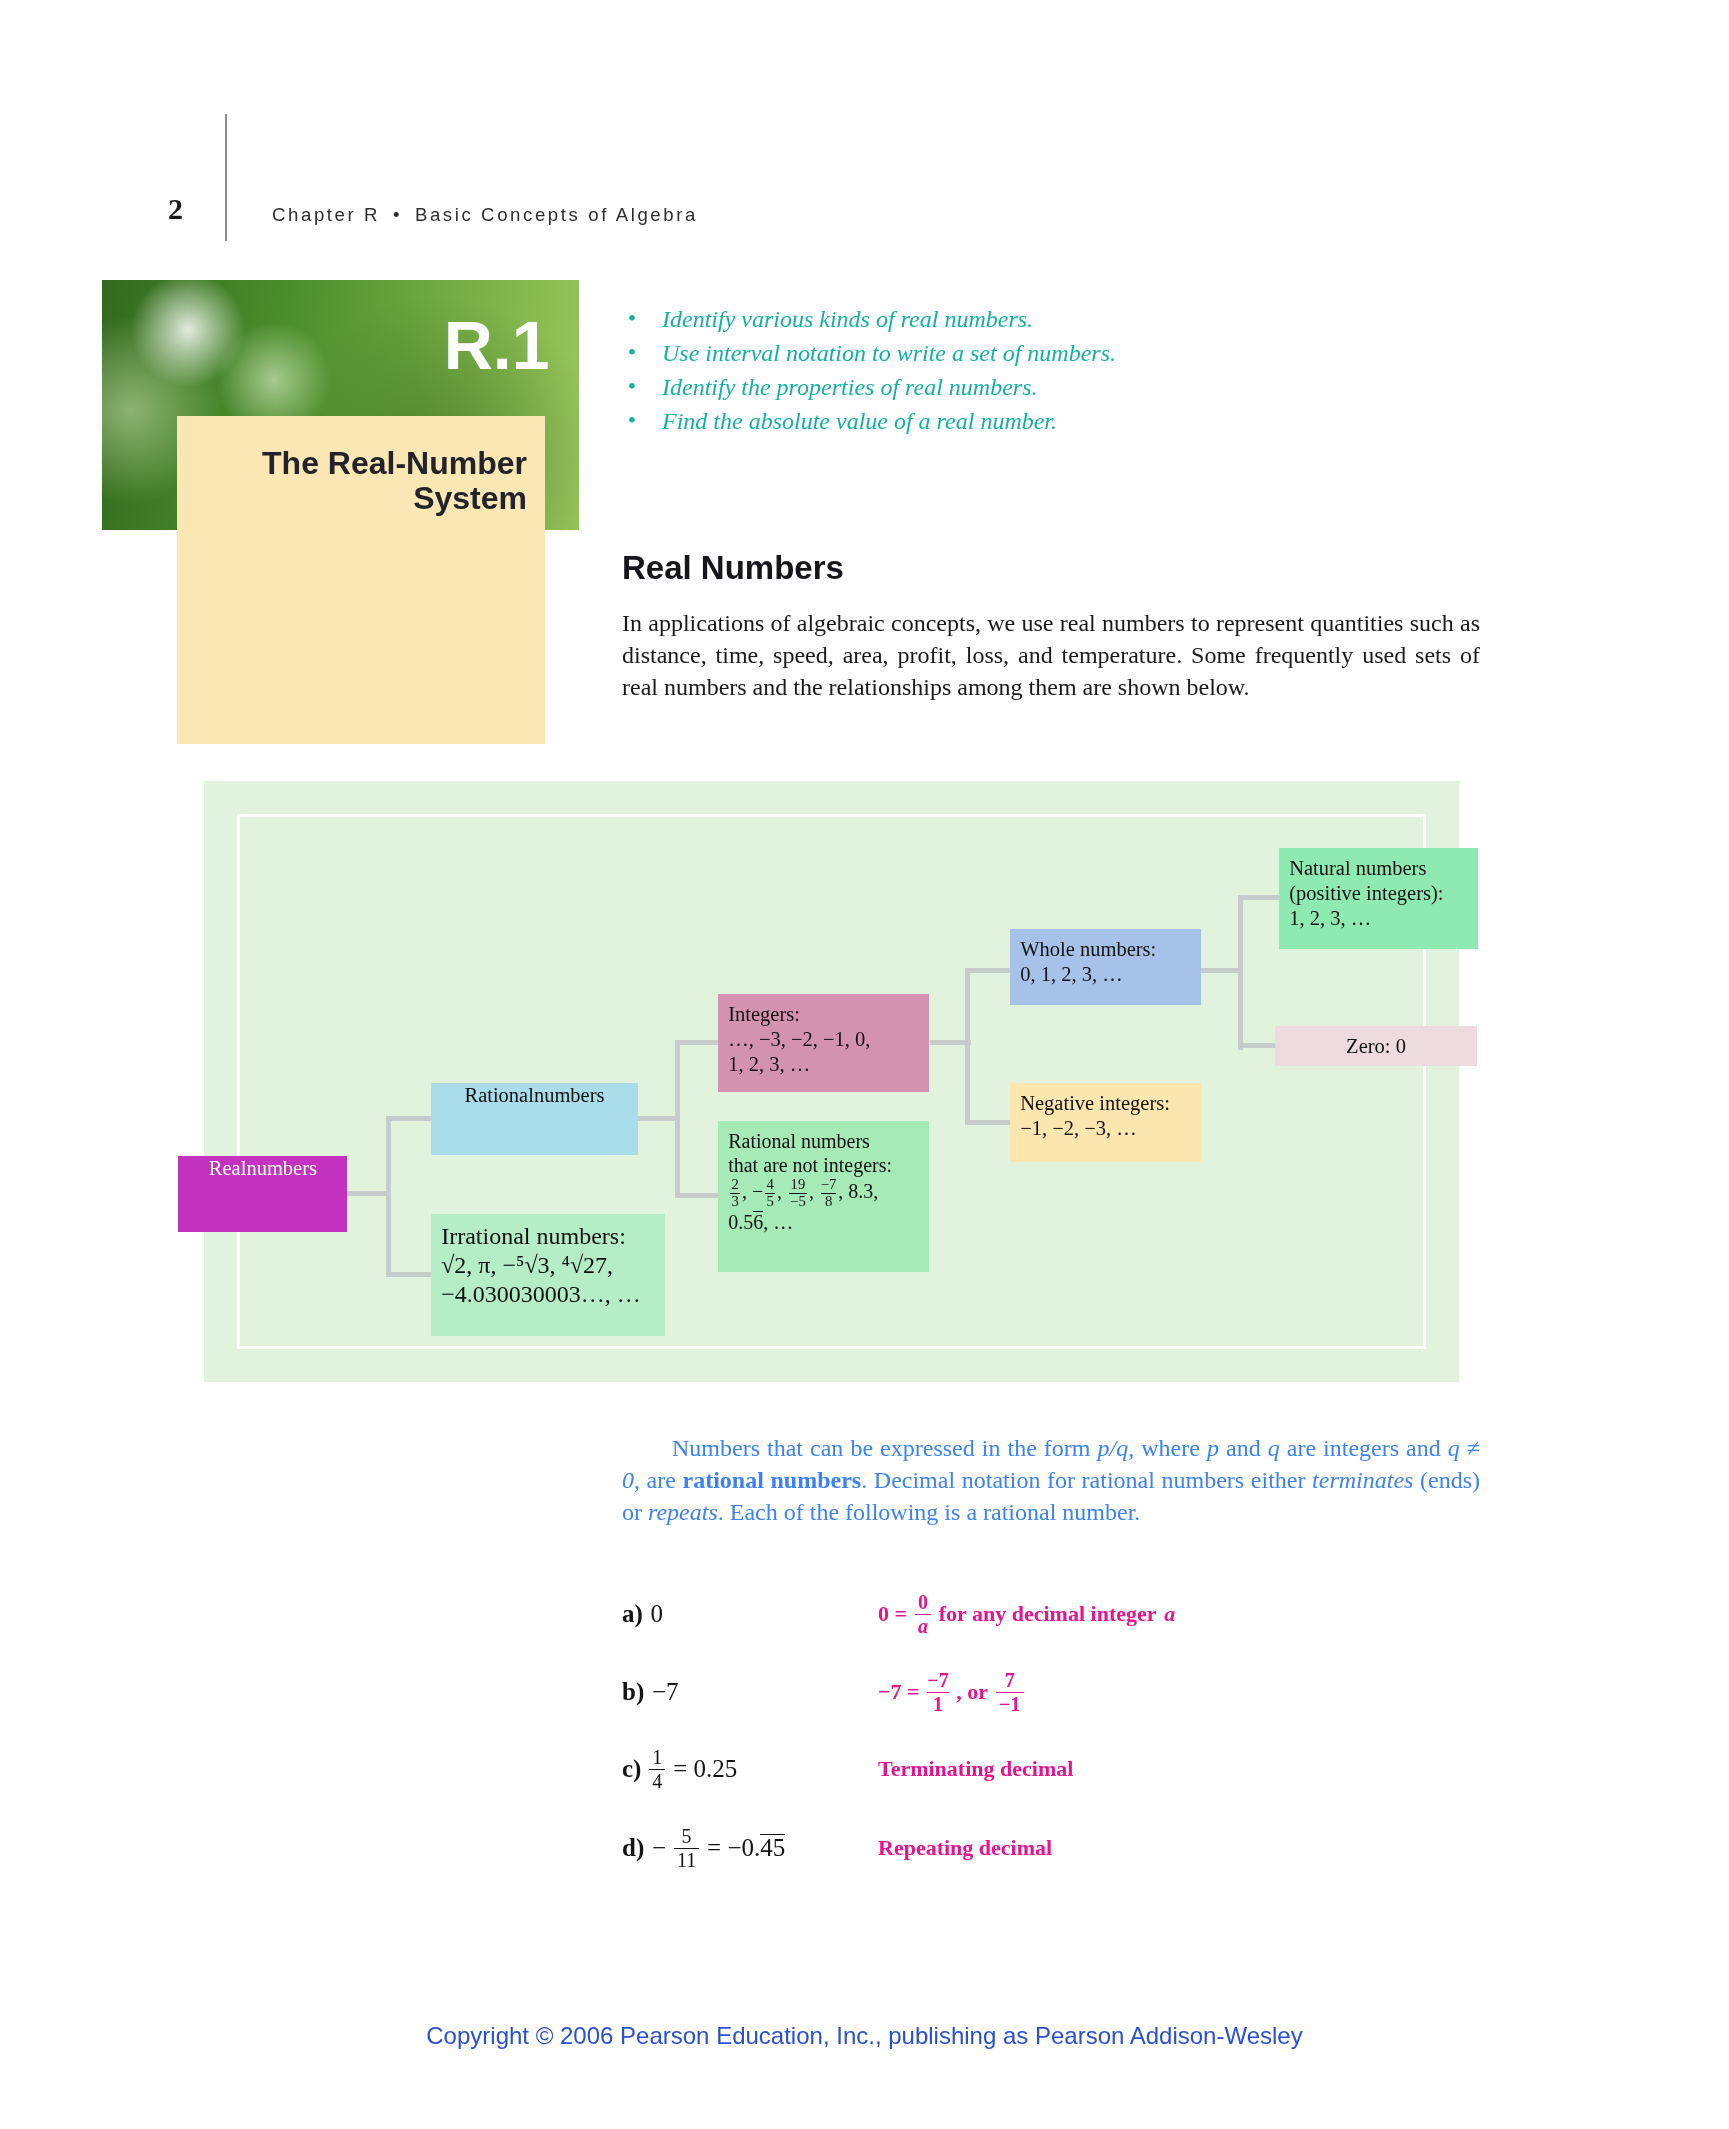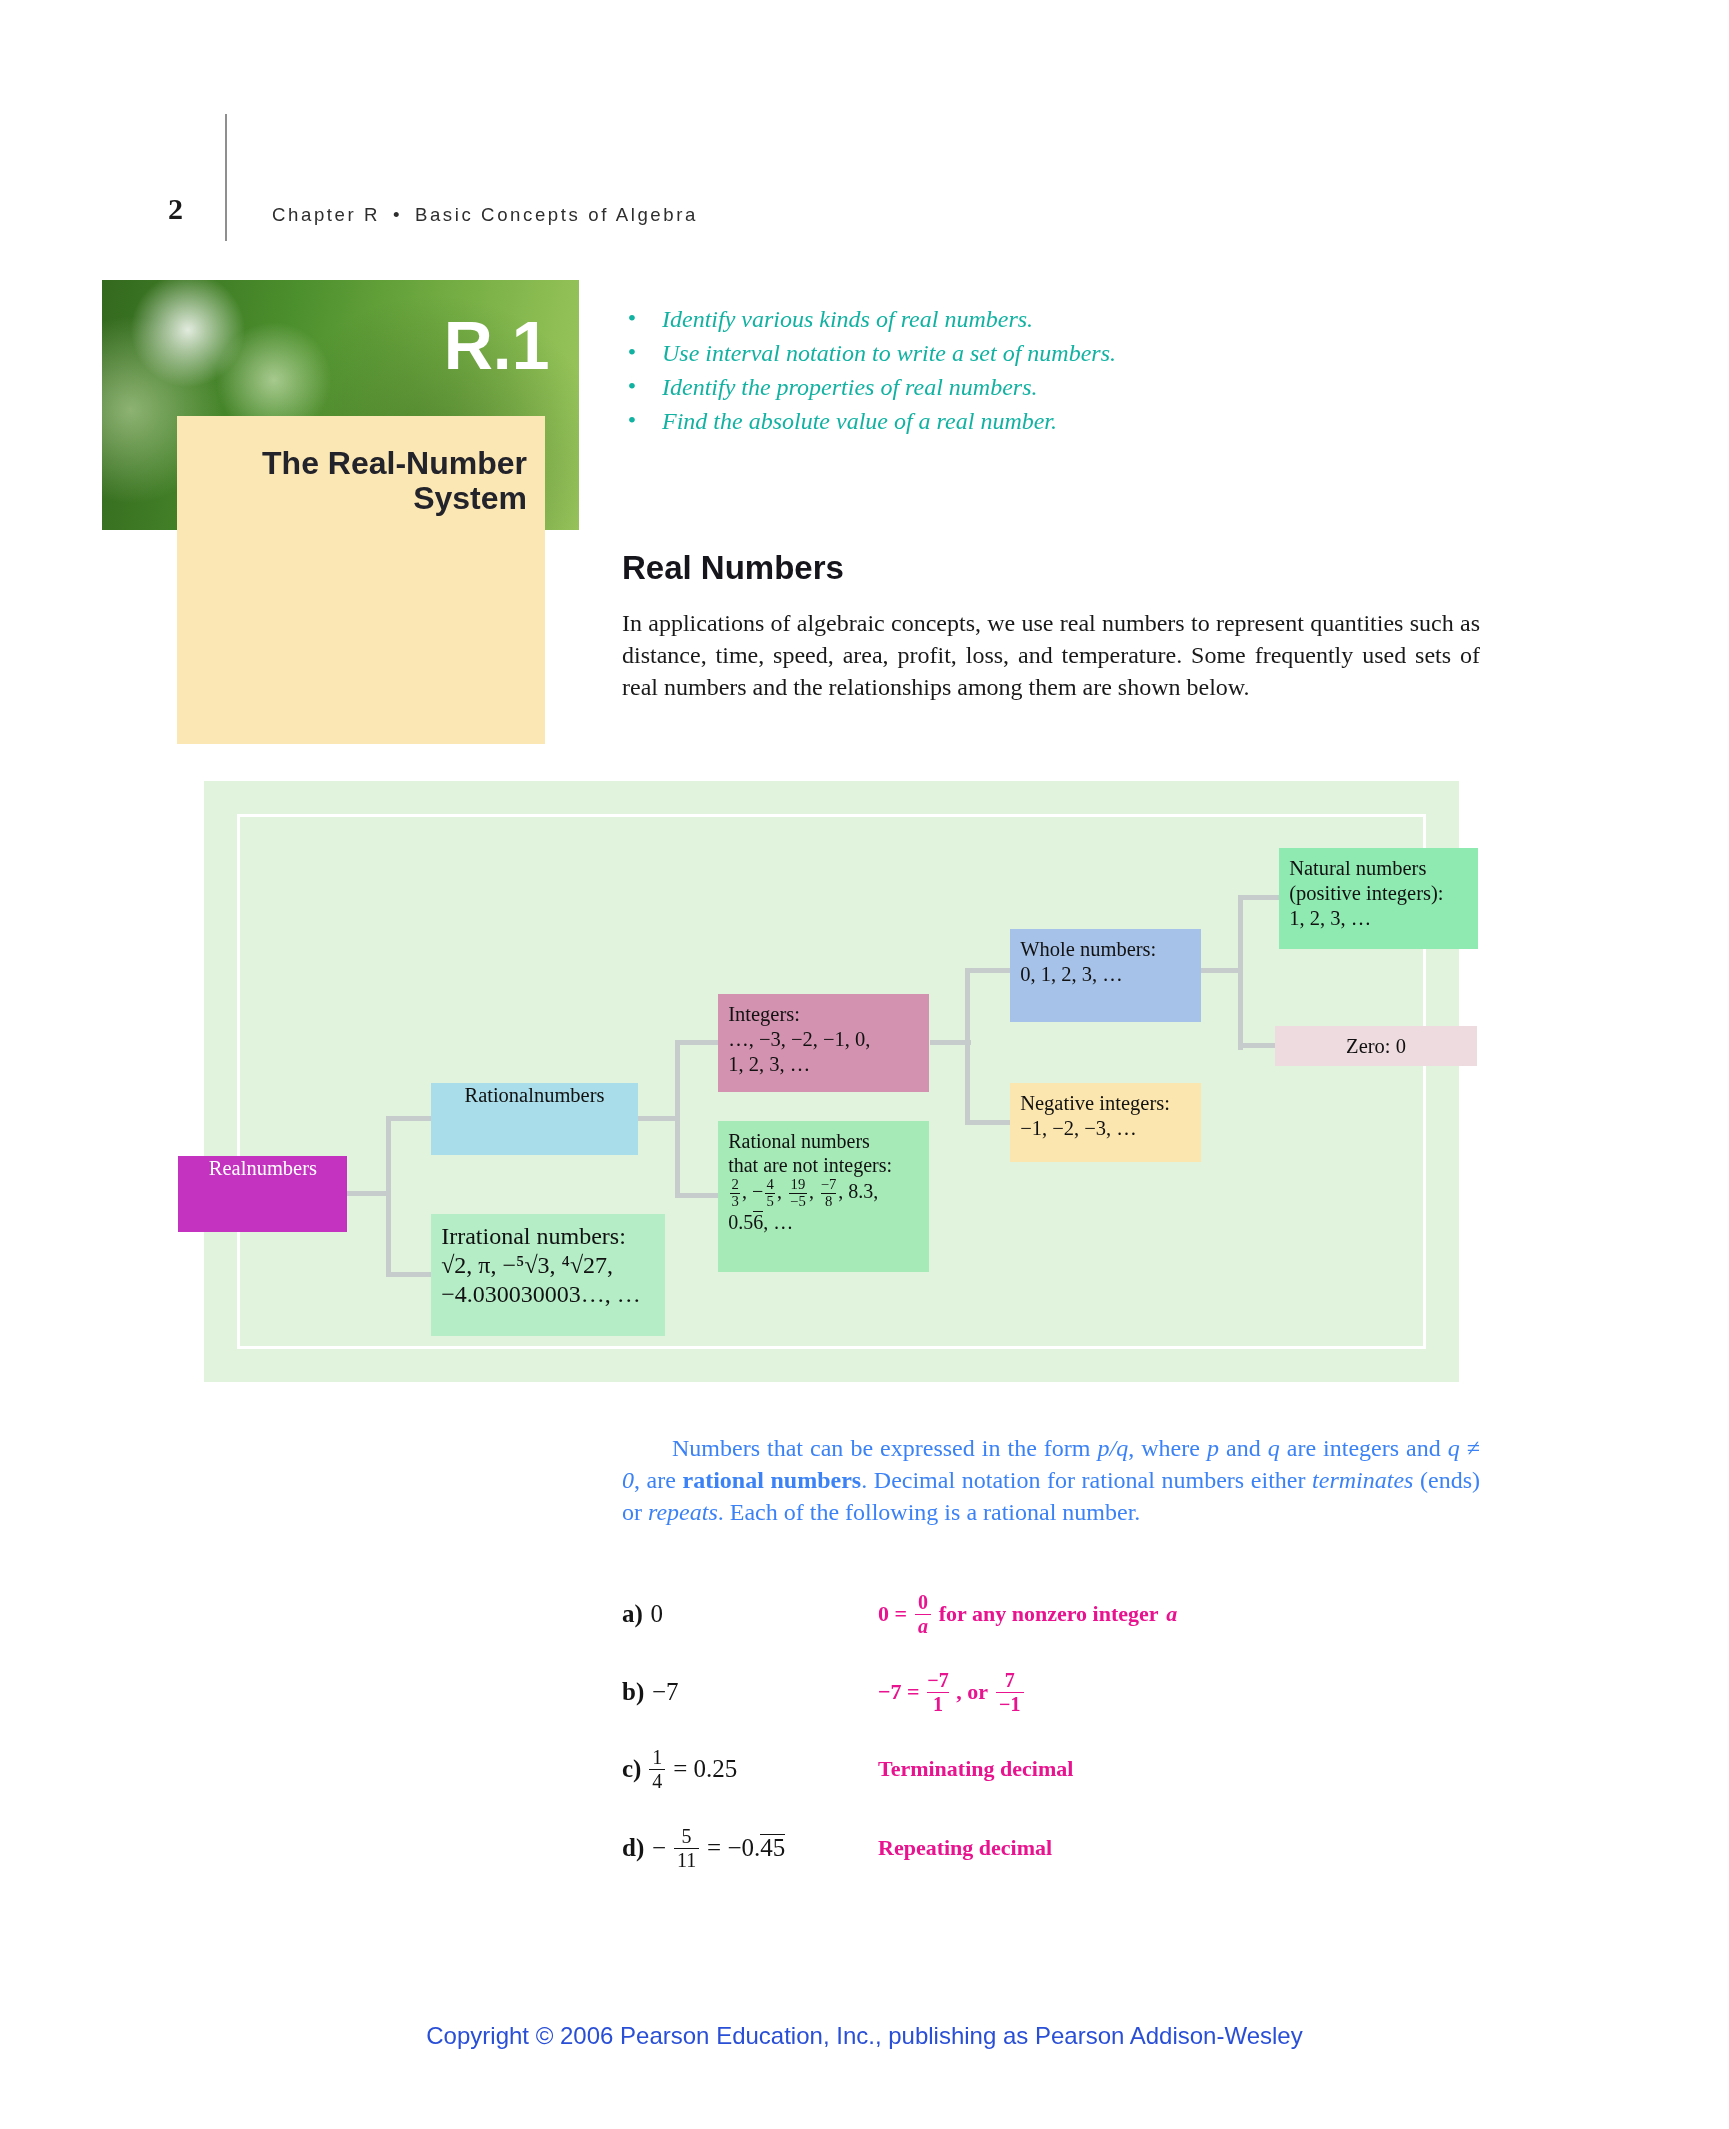--- a/index.html
+++ b/index.html
@@ -52,21 +52,21 @@
   .inner-border { position:absolute; left:33px; top:33px; right:33px; bottom:33px;
                   border:3.8px solid #ffffff; }
   .node { position:absolute; font-size:20.5px; line-height:1.22; color:#111111; }
   .node.centered { display:flex; flex-direction:row; justify-content:center; text-align:center; }
   .node.padded { padding:7.7px 10.2px; }
   .n-real       { left:-25.6px;  top:375px; width:169px; height:76px; background:#c433c0; color:#ffffff; }
   .n-rational   { left:227px;  top:302px; width:207px; height:72px; background:#a8dde9; }
   .n-irrational { left:227px;  top:433px; width:234px; height:122px; background:#b4edc6; font-size:24px; }
   .n-integers   { left:514px;  top:213px; width:211px; height:98px; background:#d392af; }
   .n-rni        { left:514px;  top:340px; width:211px; height:151px; background:#a6eab8; font-size:20px; }
-  .n-whole      { left:806px; top:148px; width:191px; height:93px; background:#a6c2e8; }
+  .n-whole      { left:806px; top:148px; width:191px; height:76px; background:#a6c2e8; }
   .n-negative   { left:806px; top:302px; width:191px; height:79px; background:#fce6af; }
   .n-natural    { left:1075px; top:67px; width:199px; height:101px; background:#8feab2; }
   .n-zero       { left:1071px; top:245px; width:202px; height:40px;  background:#eedbdf;
                   display:flex; align-items:center; justify-content:center; }
   .connector { position:absolute; background:#c6cccb; }
 
   .sfrac { display:inline-flex; flex-direction:column; text-align:center;
            vertical-align:middle; font-size:14.7px; line-height:1.08; margin:0 1.9px; }
   .sfrac .d { border-top:1.3px solid #111111; padding:0 1.3px; }
   .ovl { display:inline-block; border-top:1.9px solid currentColor; line-height:1.05; }
@@ -205,21 +205,21 @@
   <div class="ex-main">
     <span class="ex-label">a)</span>
       <span>0</span>
   </div>
   <div class="ex-ann">
     <span>0 =</span>
       <span class="bfrac">
         <span class="n">0</span>
         <span class="d it">a</span>
       </span>
-      <span>for any nonzero integer</span>
+      <span>for any decimal integer</span>
       <span class="it">a</span>
   </div>
 </div>
 
 <div class="ex-row" style="top:1660px; height:64px;">
   <div class="ex-main">
     <span class="ex-label">b)</span>
       <span>−7</span>
   </div>
   <div class="ex-ann">

